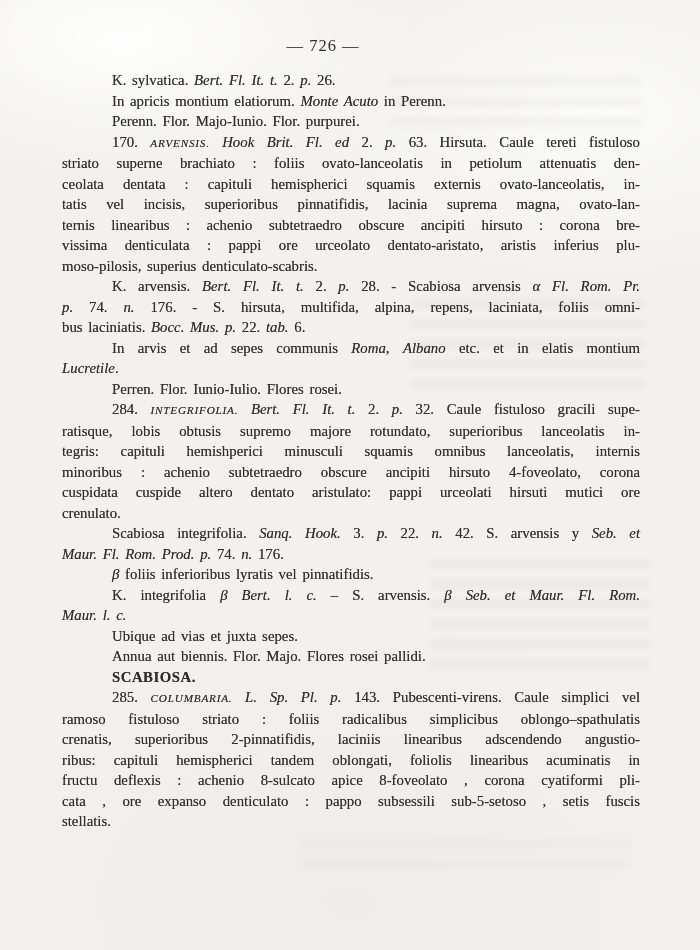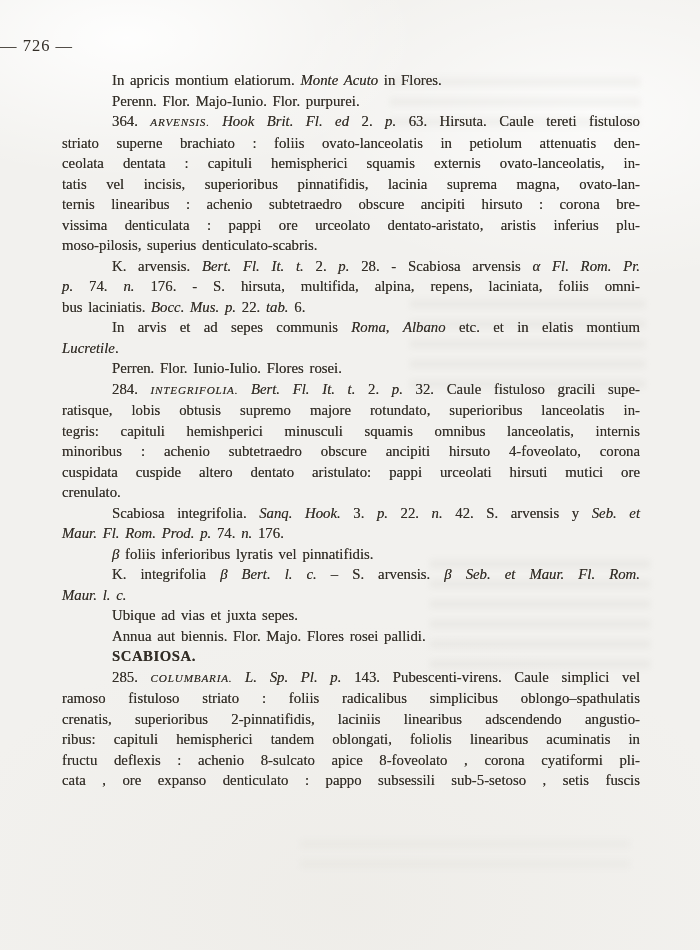--- a/index.html
+++ b/index.html
@@ -11,20 +11,21 @@
     background:
       radial-gradient(ellipse 420px 200px at 18% 4%, rgba(255,255,255,0.9), rgba(255,255,255,0) 70%),
       radial-gradient(ellipse 500px 260px at 85% 12%, rgba(255,255,255,0.7), rgba(255,255,255,0) 65%),
       radial-gradient(ellipse 600px 400px at 50% 95%, rgba(236,234,229,0.6), rgba(255,255,255,0) 70%),
       #f2f1ee;
     color: #332e27;
   }
   .pagenum {
     position: absolute;
     top: 36px; left: 0; width: 646px;
+    text-align: center;
     font-size: 16.5px;
     letter-spacing: 1px;
     color: #332e27;
   }
   .textblock {
     position: absolute;
     top: 70px; left: 62px; width: 578px;
   }
   .line {
     line-height: 20.5px;
@@ -59,23 +60,24 @@
 <body>
 
 <div class="ghost g1"></div>
 <div class="ghost g2"></div>
 <div class="ghost g3"></div>
 <div class="ghost g4"></div>
 
 <div class="pagenum">— 726 —</div>
 
 <div class="textblock">
-    <div class="line ind"><span class="run-r">In apricis montium elatiorum. </span><span class="run-i">Monte Acuto</span><span class="run-r"> in Flores.</span></div>
+    <div class="line ind"><span class="run-r">K. sylvatica. </span><span class="run-i">Bert. Fl. It. t. </span><span class="run-r">2. </span><span class="run-i">p. </span><span class="run-r">26.</span></div>
+    <div class="line ind"><span class="run-r">In apricis montium elatiorum. </span><span class="run-i">Monte Acuto</span><span class="run-r"> in Perenn.</span></div>
     <div class="line ind"><span class="run-r">Perenn. Flor. Majo-Iunio. Flor. purpurei.</span></div>
-    <div class="line just ind"><span class="run-r">364. </span><span class="run-sc">ARVENSIS. </span><span class="run-i">Hook Brit. Fl. ed </span><span class="run-r">2. </span><span class="run-i">p. </span><span class="run-r">63. Hirsuta. Caule tereti fistuloso</span></div>
+    <div class="line just ind"><span class="run-r">170. </span><span class="run-sc">ARVENSIS. </span><span class="run-i">Hook Brit. Fl. ed </span><span class="run-r">2. </span><span class="run-i">p. </span><span class="run-r">63. Hirsuta. Caule tereti fistuloso</span></div>
     <div class="line just"><span class="run-r">striato superne brachiato : foliis ovato-lanceolatis in petiolum attenuatis den-</span></div>
     <div class="line just"><span class="run-r">ceolata dentata : capituli hemispherici squamis externis ovato-lanceolatis, in-</span></div>
     <div class="line just"><span class="run-r">tatis vel incisis, superioribus pinnatifidis, lacinia suprema magna, ovato-lan-</span></div>
     <div class="line just"><span class="run-r">ternis linearibus : achenio subtetraedro obscure ancipiti hirsuto : corona bre-</span></div>
     <div class="line just"><span class="run-r">vissima denticulata : pappi ore urceolato dentato-aristato, aristis inferius plu-</span></div>
     <div class="line"><span class="run-r">moso-pilosis, superius denticulato-scabris.</span></div>
     <div class="line just ind"><span class="run-r">K. arvensis. </span><span class="run-i">Bert. Fl. It. t. </span><span class="run-r">2. </span><span class="run-i">p. </span><span class="run-r">28. - Scabiosa arvensis </span><span class="run-i">α Fl. Rom. Pr.</span></div>
     <div class="line just"><span class="run-i">p. </span><span class="run-r">74. </span><span class="run-i">n. </span><span class="run-r">176. - S. hirsuta, multifida, alpina, repens, laciniata, foliis omni-</span></div>
     <div class="line"><span class="run-r">bus laciniatis. </span><span class="run-i">Bocc. Mus. p. </span><span class="run-r">22. </span><span class="run-i">tab. </span><span class="run-r">6.</span></div>
     <div class="line just ind"><span class="run-r">In arvis et ad sepes communis </span><span class="run-i">Roma</span><span class="run-r">, </span><span class="run-i">Albano</span><span class="run-r"> etc.  et in elatis montium</span></div>
@@ -94,13 +96,14 @@
     <div class="line"><span class="run-i">Maur. l. c.</span></div>
     <div class="line ind"><span class="run-r">Ubique ad vias et juxta sepes.</span></div>
     <div class="line ind"><span class="run-r">Annua aut biennis. Flor. Majo. Flores rosei pallidi.</span></div>
     <div class="line ind"><span class="run-b">SCABIOSA.</span></div>
     <div class="line just ind"><span class="run-r">285. </span><span class="run-sc">COLUMBARIA. </span><span class="run-i">L. Sp. Pl. p. </span><span class="run-r">143. Pubescenti-virens. Caule simplici vel</span></div>
     <div class="line just"><span class="run-r">ramoso fistuloso striato : foliis radicalibus simplicibus oblongo–spathulatis</span></div>
     <div class="line just"><span class="run-r">crenatis, superioribus 2-pinnatifidis, laciniis linearibus adscendendo angustio-</span></div>
     <div class="line just"><span class="run-r">ribus: capituli hemispherici tandem oblongati, foliolis linearibus acuminatis in</span></div>
     <div class="line just"><span class="run-r">fructu deflexis : achenio 8-sulcato apice 8-foveolato , corona cyatiformi pli-</span></div>
     <div class="line just"><span class="run-r">cata , ore expanso denticulato : pappo subsessili sub-5-setoso , setis fuscis</span></div>
+    <div class="line"><span class="run-r">stellatis.</span></div>
   </div>
 
 </body></html>

